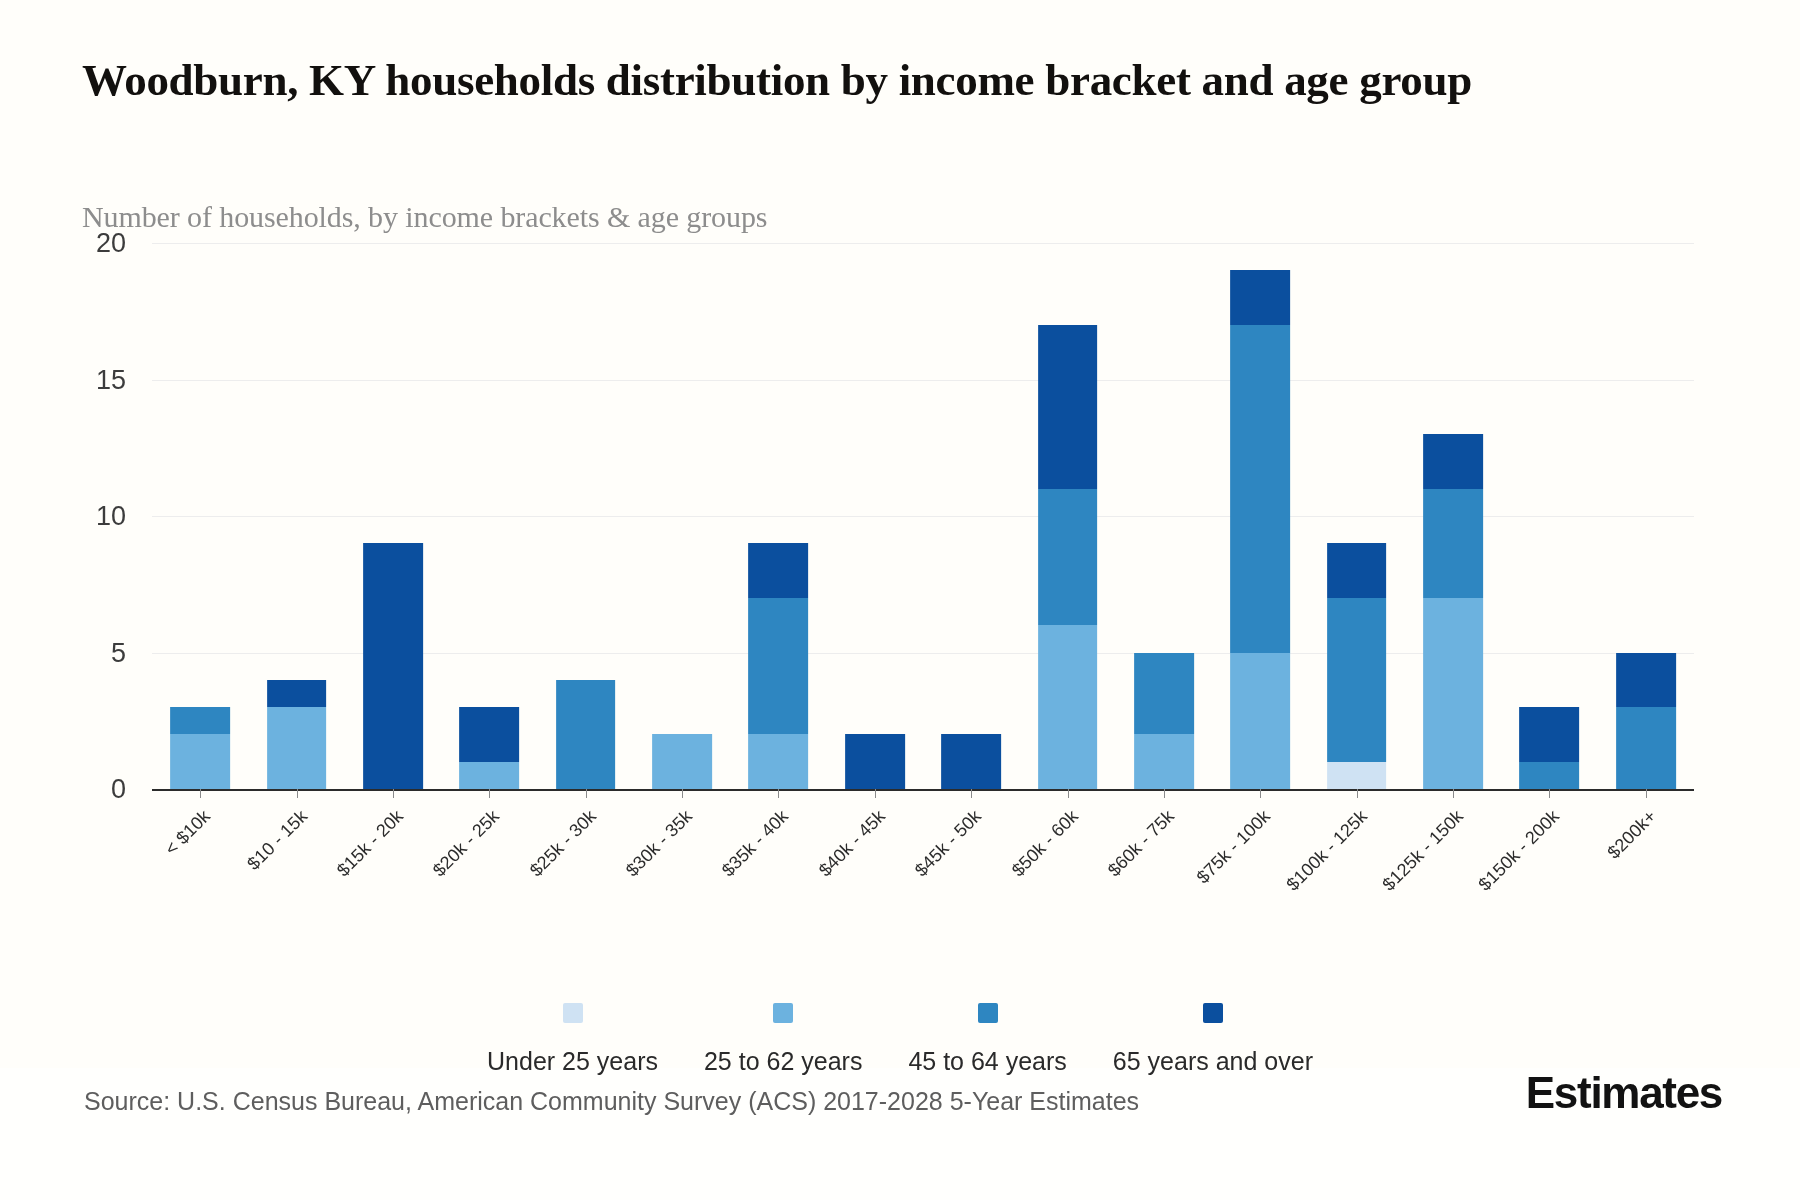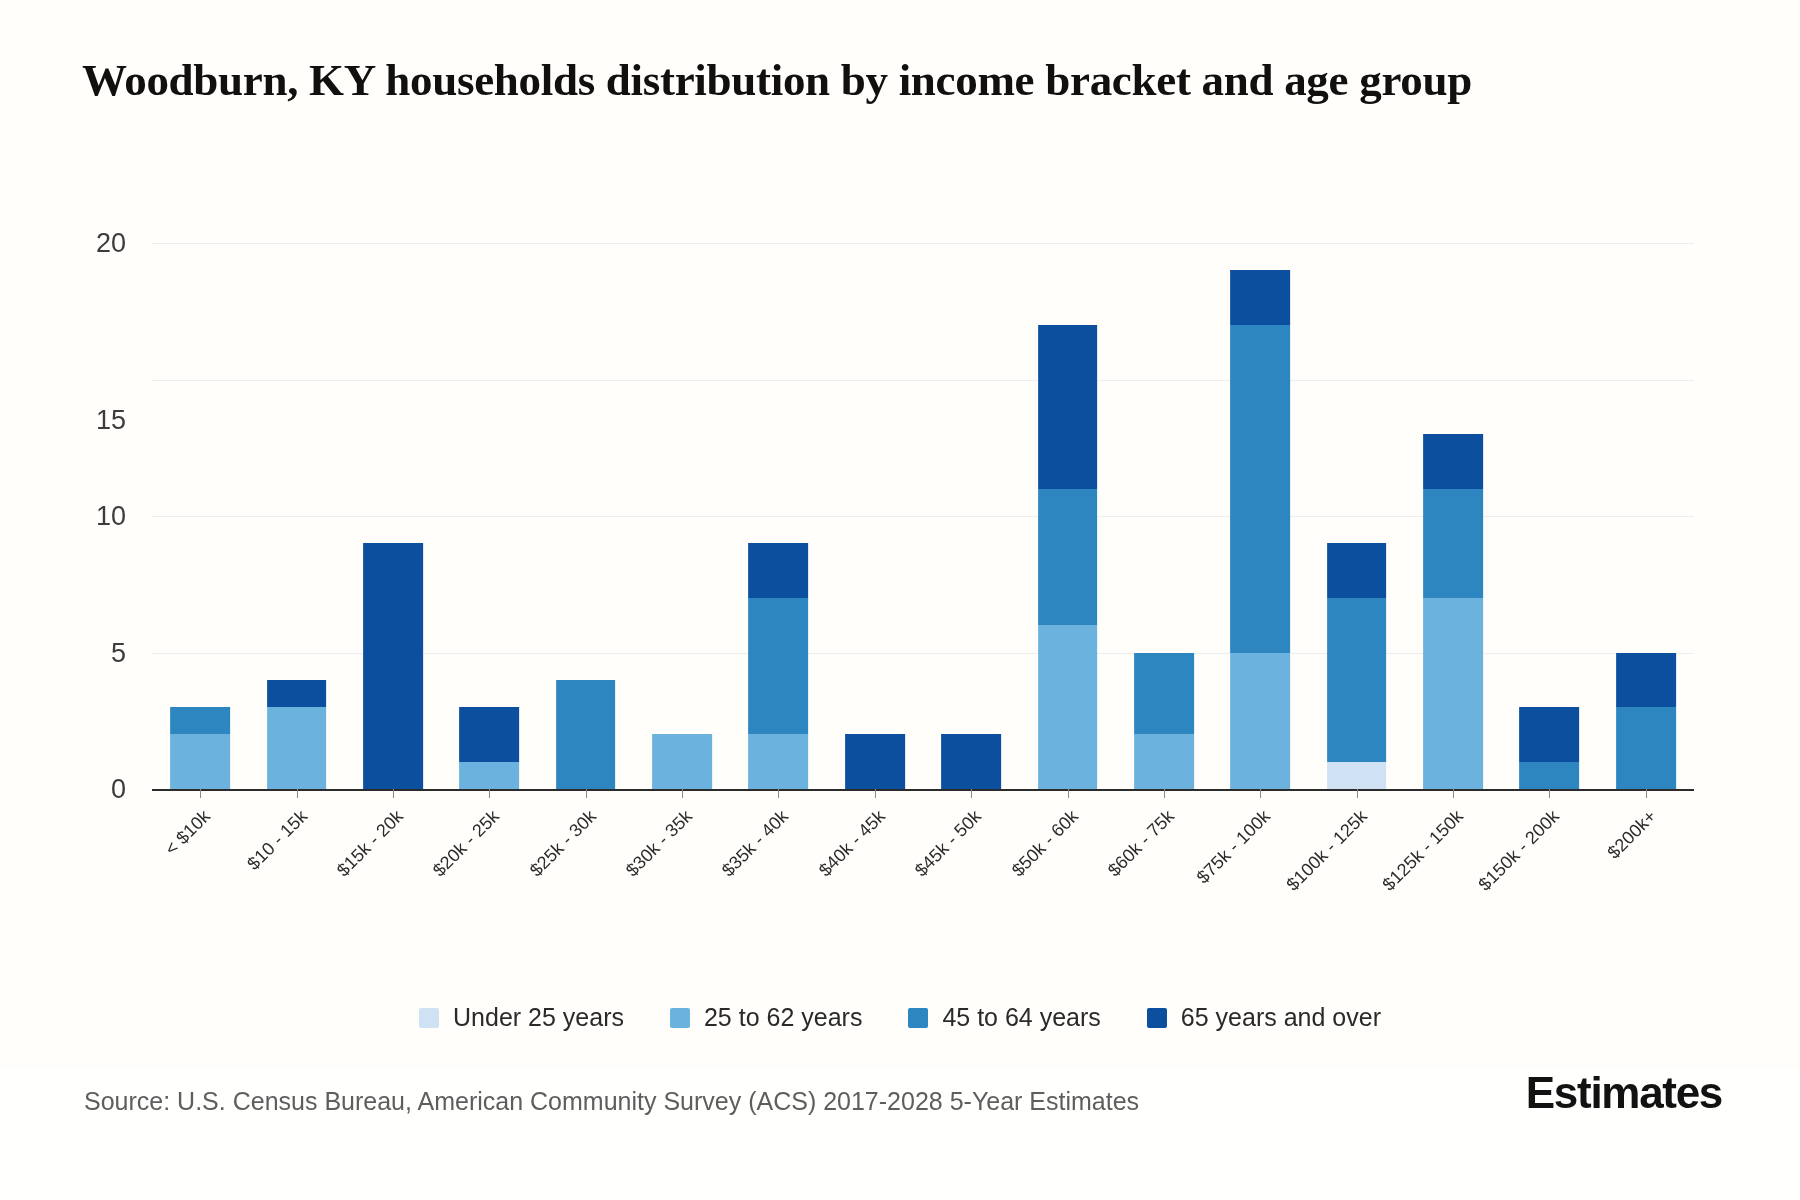--- a/index.html
+++ b/index.html
@@ -89,47 +89,48 @@
     font-size: 18px;
     color: #2c2c2c;
     letter-spacing: 0.1px;
   }
 
   
   .legend {
     position: absolute; left: 0; top: 1003px; width: 1800px;
     display: flex; justify-content: center; align-items: center; gap: 46px;
   }
-  .legend-item { display: flex; align-items: center; gap: 14px; }
+  .legend-item { display: flex; align-items: center; gap: 24px; flex-direction: column; }
   .swatch { width: 20px; height: 20px; border-radius: 2px; }
   .legend-label { font-size: 25px; color: #2a2a2a; }
 
   
   .source {
     position: absolute; left: 84px; top: 1087px;
     font-size: 25px; color: #5e5e5e;
   }
   .brand {
     position: absolute; right: 78px; top: 1068px;
     font-size: 44px; font-weight: 700; color: #121212;
     letter-spacing: -1.3px;
   }
 </style>
 </head>
 <body>
 
 <div id="page">
 
   <div class="title">Woodburn, KY households distribution by income bracket and age group</div>
+  <div class="subtitle">Number of households, by income brackets &amp; age groups</div>
 
   <div class="ylabels">
       <span style="top: 546px;">0</span>
       <span style="top: 409.5px;">5</span>
       <span style="top: 273px;">10</span>
-      <span style="top: 136.5px; margin-top: 40px;">15</span>
+      <span style="top: 136.5px;">15</span>
       <span style="top: 0px;">20</span>
     </div>
 
   <div class="plot">
       <div class="gridline" style="top: 0px;"></div>
       <div class="gridline" style="top: 136.5px;"></div>
       <div class="gridline" style="top: 273px;"></div>
       <div class="gridline" style="top: 409.5px;"></div>
       <div class="gridline base" style="top: 546px;"></div>
     <div class="bars">

